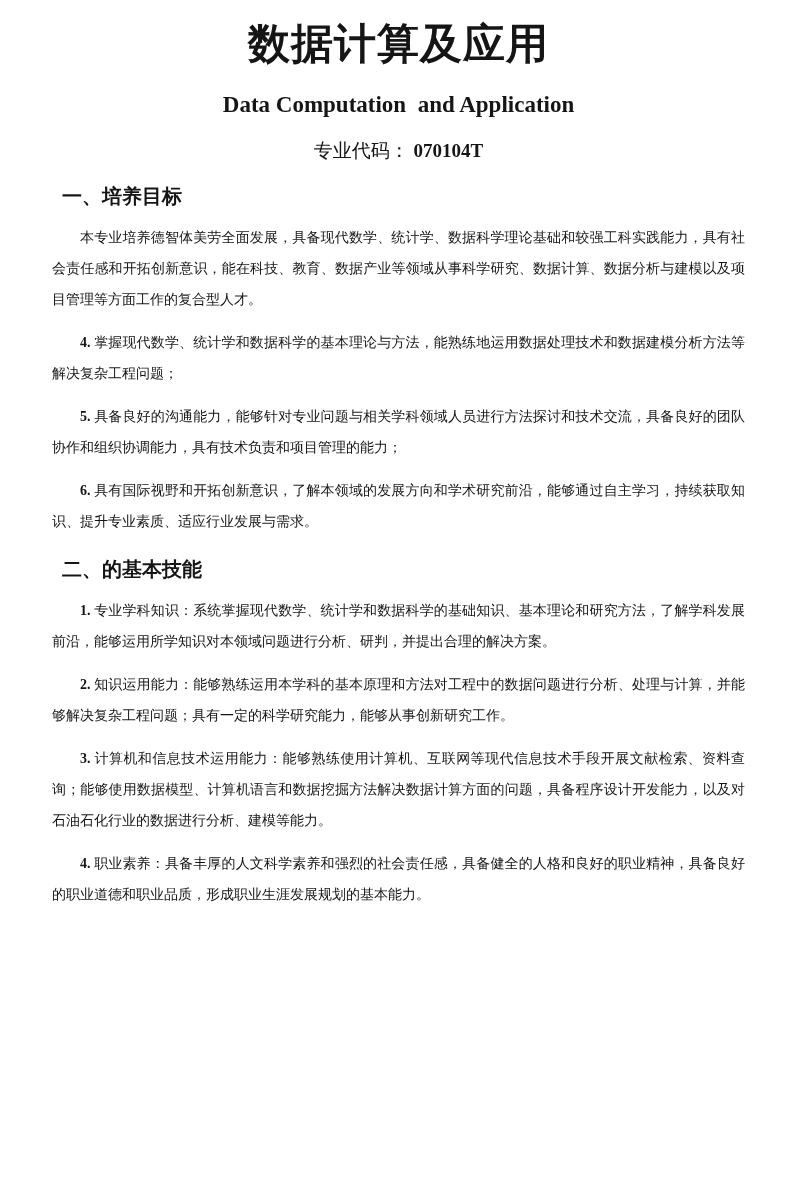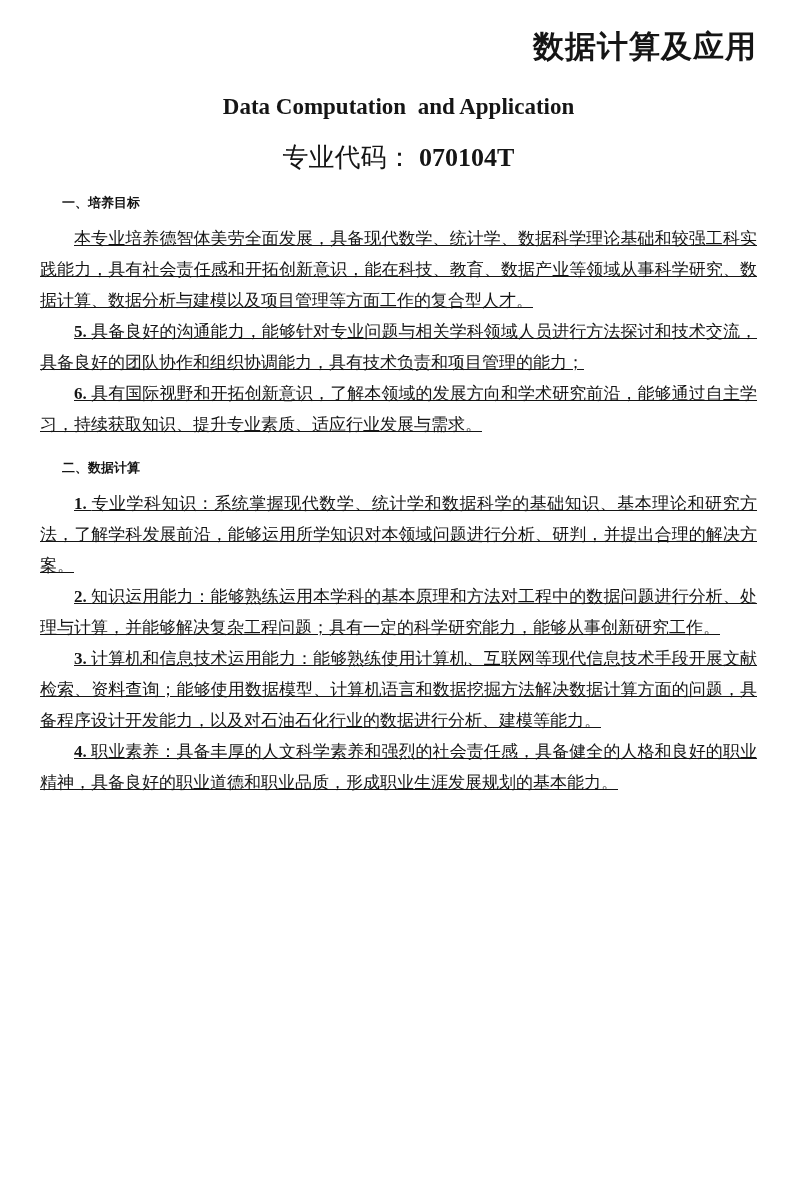--- a/index.html
+++ b/index.html
@@ -16,79 +16,79 @@
   }
   .page {
     box-sizing: border-box;
     width: 797px;
     height: 1188px;
     padding: 12px 40px 0 40px;
     overflow: hidden;
     background: #ffffff;
   }
   .title-cn {
-    text-align: right;
+    text-align: center;
     font-family: "Liberation Sans", "DejaVu Sans", sans-serif;
     font-weight: bold;
-    font-size: 31px;
+    font-size: 42px;
     letter-spacing: 1px;
-    margin: 14px 0 0 0;
+    margin: 4px 0 0 0;
   }
   .title-en {
     text-align: center;
     font-family: "Liberation Serif", "DejaVu Serif", serif;
     font-weight: bold;
     font-size: 23px;
-    margin: 26px 0 0 0;
+    margin: 20px 0 0 0;
     white-space: pre; 
   }
   .code-line {
     text-align: center;
-    font-size: 26px;
+    font-size: 19px;
     margin: 20px 0 16px 0;
   }
   .code-label {
     font-family: "Liberation Serif", "DejaVu Serif", serif;
   }
   .code-value {
     font-weight: bold;
   }
   .section-heading {
     font-family: Liberation Sans, sans-serif;
     font-weight: bold;
-    font-size: 13px;
+    font-size: 20px;
     margin: 19px 0 11px 22px;
   }
   .para {
-    font-size: 17px;
+    font-size: 14px;
     line-height: 31px;
     text-align: justify;
     text-indent: 2em;
-    margin: 0;
+    margin: 12px;
     word-break: break-all;
-    text-decoration: underline;
   }
   .para .num {
     font-weight: bold;
   }
 </style>
 </head>
 <body>
 
 <div class="page">
   <h1 class="title-cn">数据计算及应用</h1>
   <h2 class="title-en">Data Computation  and Application</h2>
   <p class="code-line">
     <span class="code-label">专业代码：</span>
     <span class="code-value">070104T</span>
   </p>
   <div id="sections">
       <h3 class="section-heading">一、培养目标</h3>
       <p class="para">本专业培养德智体美劳全面发展，具备现代数学、统计学、数据科学理论基础和较强工科实践能力，具有社会责任感和开拓创新意识，能在科技、教育、数据产业等领域从事科学研究、数据计算、数据分析与建模以及项目管理等方面工作的复合型人才。</p>
+      <p class="para"><span class="num">4. </span>掌握现代数学、统计学和数据科学的基本理论与方法，能熟练地运用数据处理技术和数据建模分析方法等解决复杂工程问题；</p>
       <p class="para"><span class="num">5. </span>具备良好的沟通能力，能够针对专业问题与相关学科领域人员进行方法探讨和技术交流，具备良好的团队协作和组织协调能力，具有技术负责和项目管理的能力；</p>
       <p class="para"><span class="num">6. </span>具有国际视野和开拓创新意识，了解本领域的发展方向和学术研究前沿，能够通过自主学习，持续获取知识、提升专业素质、适应行业发展与需求。</p>
-      <h3 class="section-heading">二、数据计算</h3>
+      <h3 class="section-heading">二、的基本技能</h3>
       <p class="para"><span class="num">1. </span>专业学科知识：系统掌握现代数学、统计学和数据科学的基础知识、基本理论和研究方法，了解学科发展前沿，能够运用所学知识对本领域问题进行分析、研判，并提出合理的解决方案。</p>
       <p class="para"><span class="num">2. </span>知识运用能力：能够熟练运用本学科的基本原理和方法对工程中的数据问题进行分析、处理与计算，并能够解决复杂工程问题；具有一定的科学研究能力，能够从事创新研究工作。</p>
       <p class="para"><span class="num">3. </span>计算机和信息技术运用能力：能够熟练使用计算机、互联网等现代信息技术手段开展文献检索、资料查询；能够使用数据模型、计算机语言和数据挖掘方法解决数据计算方面的问题，具备程序设计开发能力，以及对石油石化行业的数据进行分析、建模等能力。</p>
       <p class="para"><span class="num">4. </span>职业素养：具备丰厚的人文科学素养和强烈的社会责任感，具备健全的人格和良好的职业精神，具备良好的职业道德和职业品质，形成职业生涯发展规划的基本能力。</p>
     </div>
 </div>
 
 </body></html>

